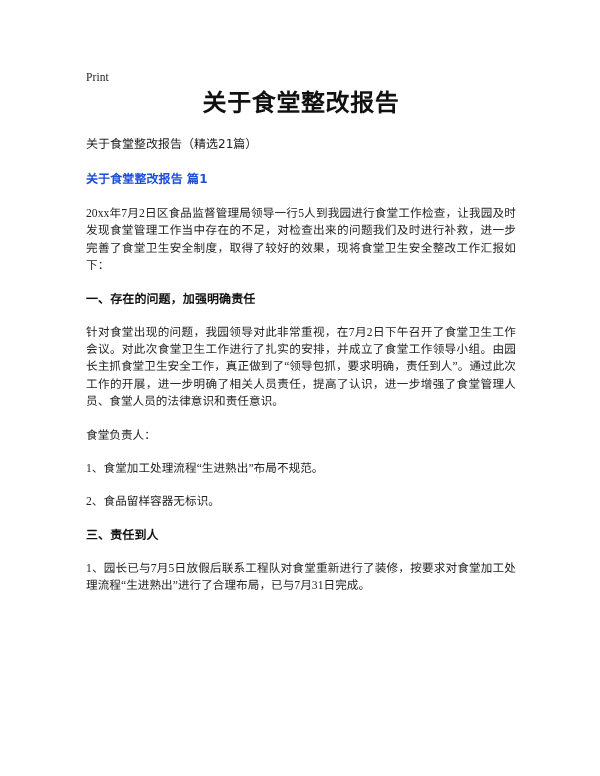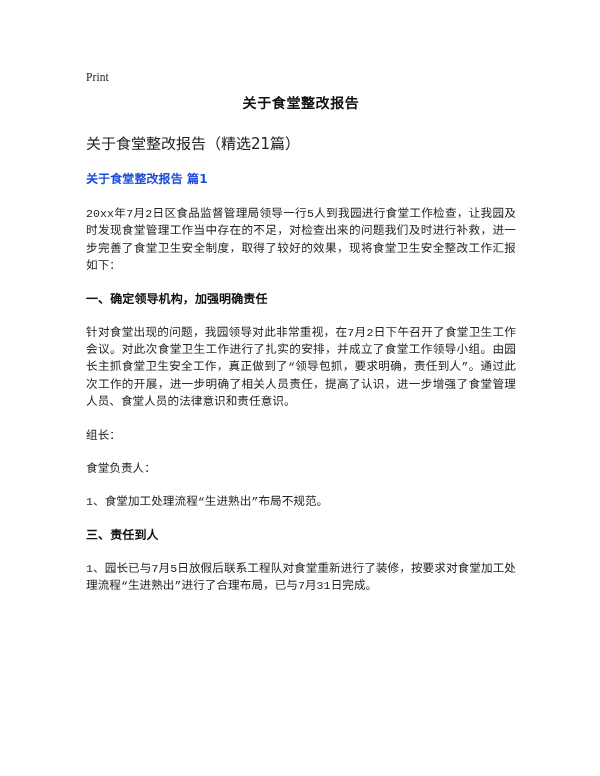--- a/index.html
+++ b/index.html
@@ -43,32 +43,32 @@
   
   .doc {
     position: absolute;
     left: 86px;
     top: 90px;
     width: 430px;
   }
 
   .doc-title {
     font-family: "DejaVu Sans", "Liberation Sans", sans-serif;
-    font-size: 14px;
+    font-size: 24px;
     font-weight: 700;
     text-align: center;
     color: #111111;
     margin: 0 0 20px 0;
     line-height: 26px;
     letter-spacing: 0.6px;
   }
 
   .subtitle {
     font-family: "DejaVu Sans", "Liberation Sans", sans-serif;
-    font-size: 15px;
+    font-size: 12px;
     font-weight: 400;
     color: #222222;
     margin: 0 0 18px 0;
     line-height: 17px;
   }
 
   .sec-title {
     font-family: "DejaVu Sans", "Liberation Sans", sans-serif;
     font-size: 12px;
     font-weight: 700;
@@ -82,21 +82,21 @@
     font-family: "DejaVu Sans", "Liberation Sans", sans-serif;
     font-size: 12px;
     font-weight: 700;
     color: #111111;
     margin: 0 0 16px 0;
     line-height: 17px;
     letter-spacing: 0.1px;
   }
 
   p.para {
-    font-family: Liberation Mono, monospace;
+    font-family: Liberation Serif, serif;
     font-size: 11.6px;
     font-weight: 400;
     color: #242424;
     margin: 0 0 16px 0;
     line-height: 17.4px;
     text-align: justify;
     text-justify: inter-ideograph;
     letter-spacing: 0.05px;
   }
 </style>
@@ -112,23 +112,23 @@
   <div class="doc">
 
     <h1 class="doc-title">关于食堂整改报告</h1>
 
     <div class="subtitle">关于食堂整改报告（精选21篇）</div>
 
     <div class="sec-title">关于食堂整改报告 篇1</div>
 
     <div id="blocks">
         <p class="para">20xx年7月2日区食品监督管理局领导一行5人到我园进行食堂工作检查，让我园及时发现食堂管理工作当中存在的不足，对检查出来的问题我们及时进行补救，进一步完善了食堂卫生安全制度，取得了较好的效果，现将食堂卫生安全整改工作汇报如下：</p>
-        <h2 class="heading">一、确定领导机构，加强明确责任</h2>
+        <h2 class="heading">一、存在的问题，加强明确责任</h2>
         <p class="para">针对食堂出现的问题，我园领导对此非常重视，在7月2日下午召开了食堂卫生工作会议。对此次食堂卫生工作进行了扎实的安排，并成立了食堂工作领导小组。由园长主抓食堂卫生安全工作，真正做到了“领导包抓，要求明确，责任到人”。通过此次工作的开展，进一步明确了相关人员责任，提高了认识，进一步增强了食堂管理人员、食堂人员的法律意识和责任意识。</p>
-        <p class="para">组长：</p>
         <p class="para">食堂负责人：</p>
         <p class="para">1、食堂加工处理流程“生进熟出”布局不规范。</p>
+        <p class="para">2、食品留样容器无标识。</p>
         <h2 class="heading">三、责任到人</h2>
         <p class="para">1、园长已与7月5日放假后联系工程队对食堂重新进行了装修，按要求对食堂加工处理流程“生进熟出”进行了合理布局，已与7月31日完成。</p>
       </div>
 
   </div>
 </div>
 
 </body></html>

